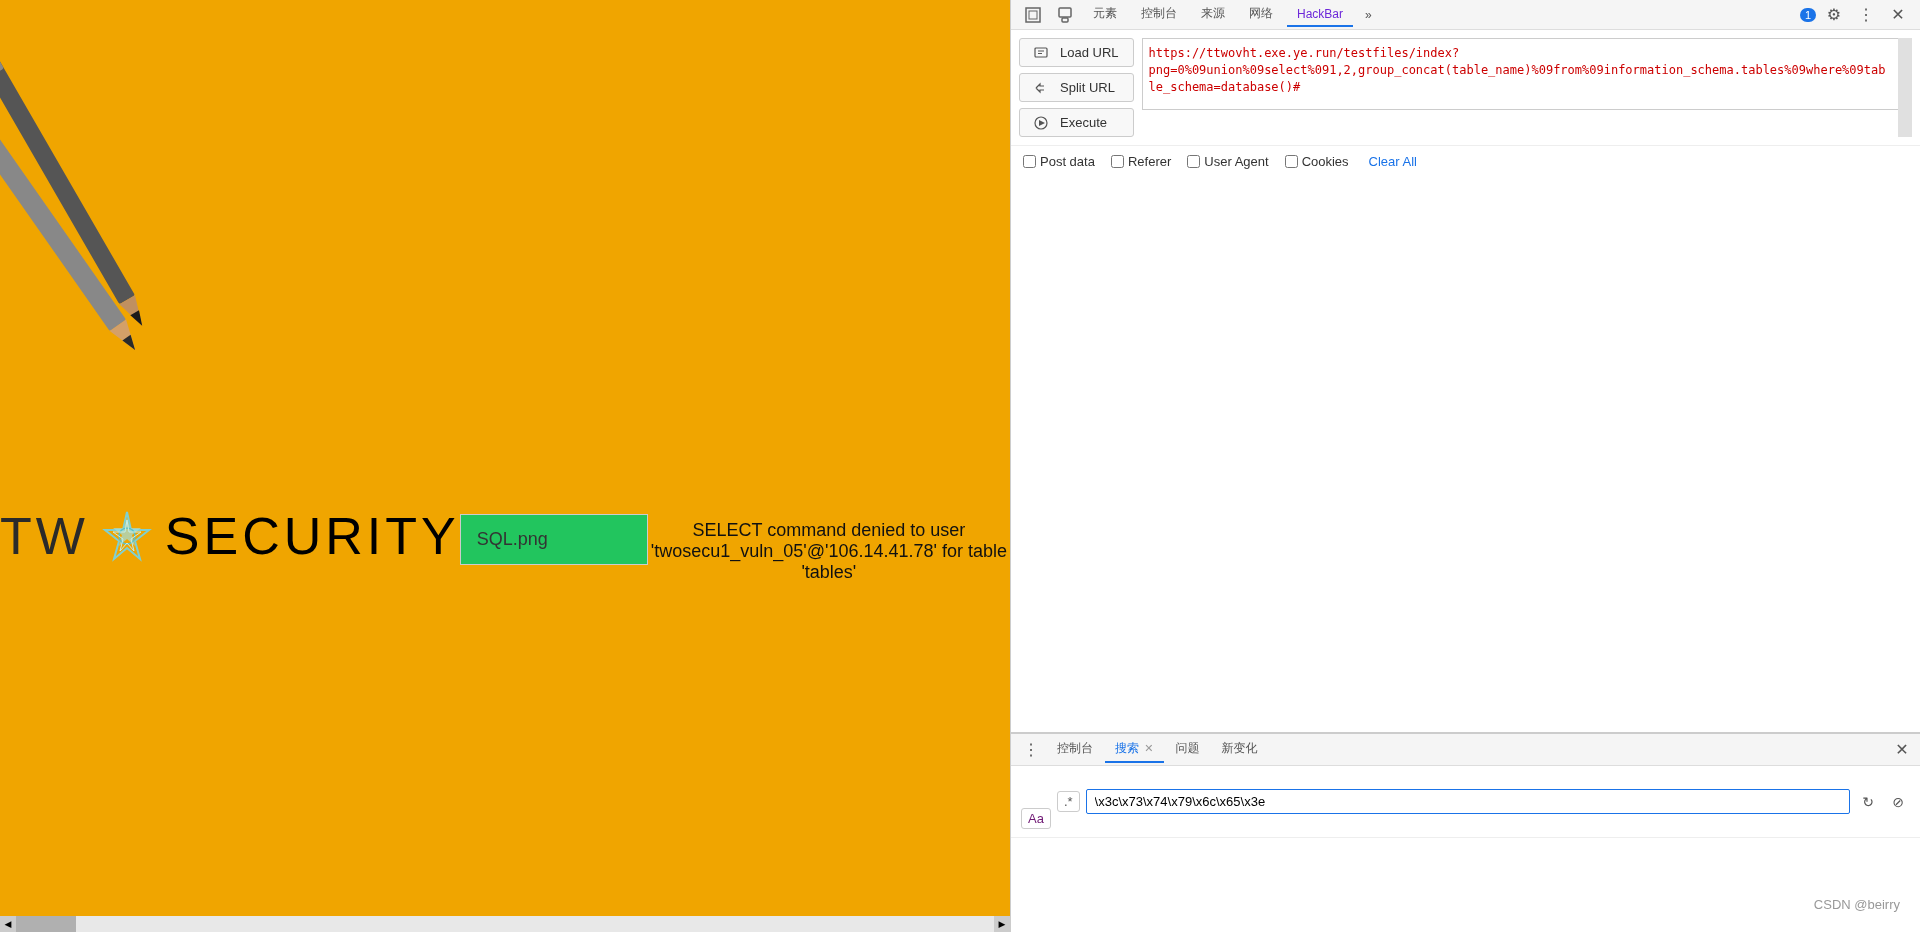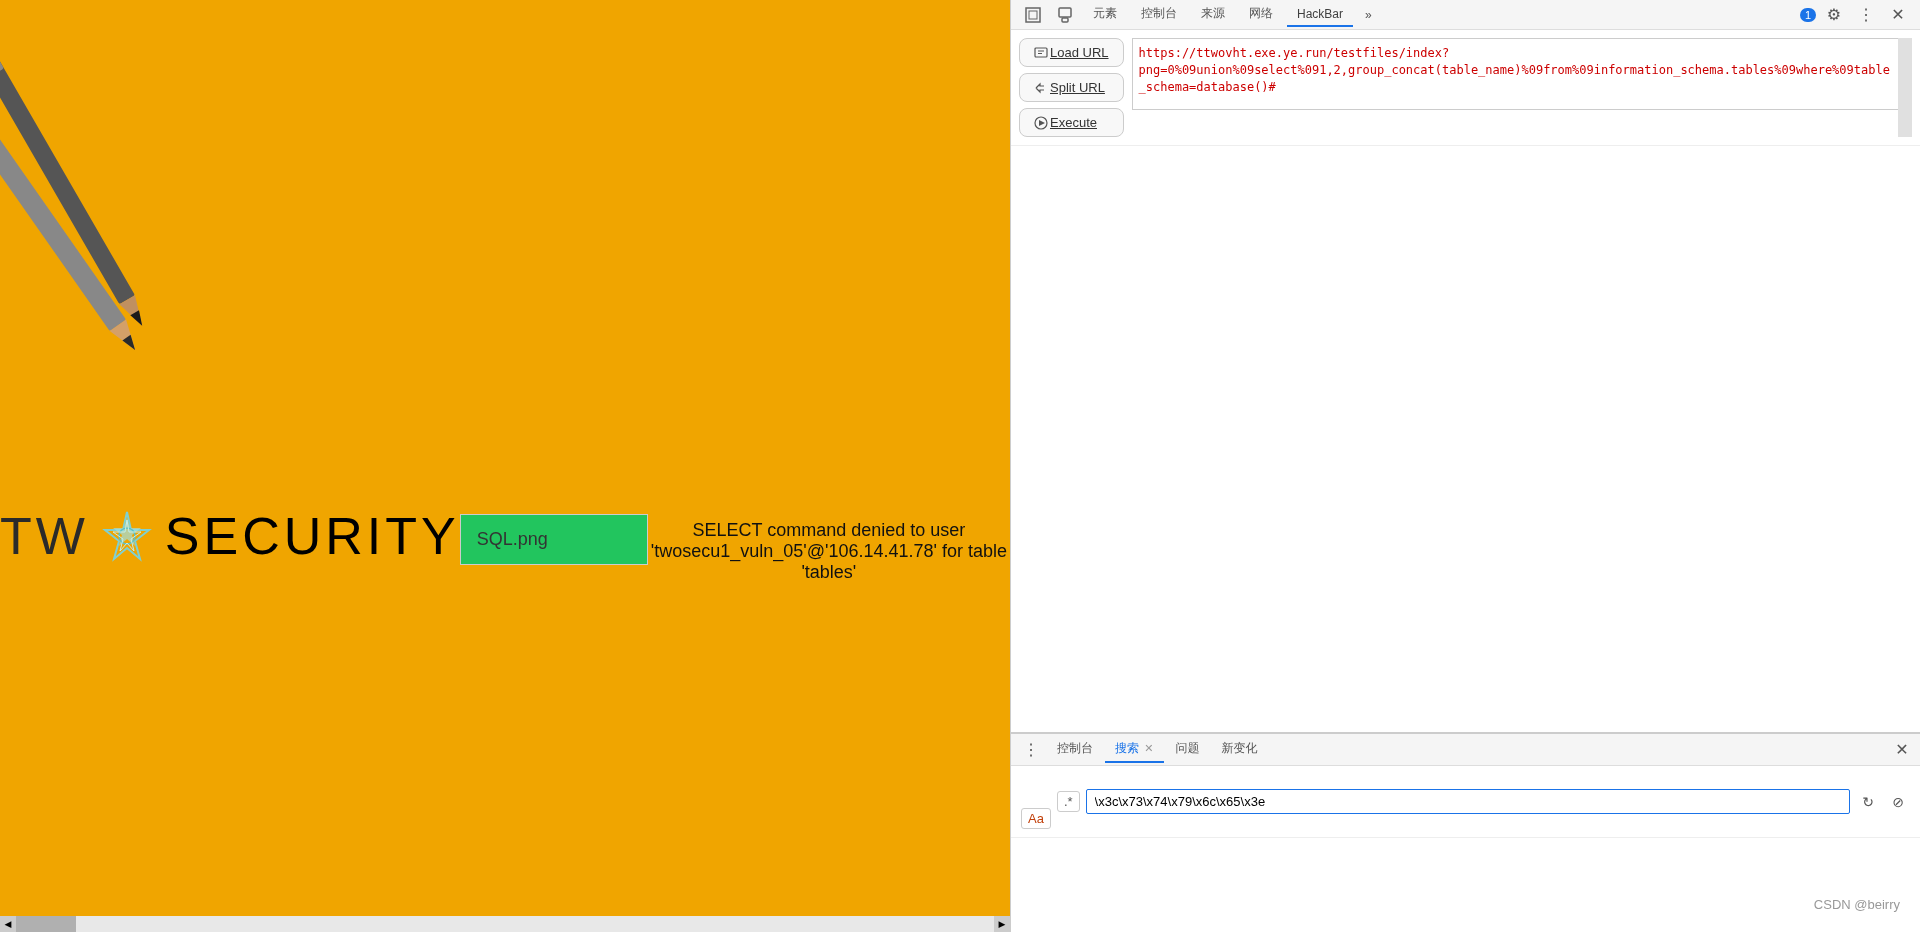--- a/index.html
+++ b/index.html
@@ -131,21 +131,21 @@
     .devtools-tab {
       padding: 4px 10px;
       font-size: 12px;
       color: #555;
       cursor: pointer;
       border-bottom: 2px solid transparent;
       white-space: nowrap;
     }
 
     .devtools-tab.active {
-      color: #404040;
+      color: #6d28d9;
       border-bottom: 2px solid #1a73e8;
     }
 
     .devtools-tab-more {
       padding: 4px 8px;
       font-size: 12px;
       color: #555;
       cursor: pointer;
     }
 
@@ -197,30 +197,29 @@
     .hackbar-buttons {
       display: flex;
       flex-direction: column;
       gap: 6px;
       flex-shrink: 0;
     }
 
     .hackbar-btn {
       display: flex;
       align-items: center;
-      gap: 2px;
+      gap: 12px;
       padding: 6px 14px;
       border: 1px solid #ccc;
       background: #f8f8f8;
       cursor: pointer;
       font-size: 13px;
       color: #333;
-      border-radius: 8px;
+      border-radius: 3px;
       white-space: nowrap;
-      text-decoration: underline;
     }
 
     .hackbar-url-area {
       flex: 1;
       position: relative;
     }
 
     .hackbar-url-textarea {
       width: 100%;
       height: 72px;
@@ -335,21 +334,21 @@
     .search-bar-row {
       display: flex;
       align-items: center;
       padding: 8px 10px;
       gap: 6px;
       border-bottom: 1px solid #eee;
     }
 
     .search-aa-btn {
       font-size: 13px;
-      color: #c2410c;
+      color: #701a75;
       cursor: pointer;
       padding: 2px 6px;
       border: 1px solid #ccc;
       border-radius: 3px;
       background: white;
       margin-top: 34px;
     }
 
     .search-regex-btn {
       font-size: 13px;
@@ -545,20 +544,39 @@
             <span>Execute</span>
           </button>
         </div>
 
         <div class="hackbar-url-area">
           <textarea class="hackbar-url-textarea" style="">https://ttwovht.exe.ye.run/testfiles/index?png=0%09union%09select%091,2,group_concat(table_name)%09from%09information_schema.tables%09where%09table_schema=database()#</textarea>
           <div class="hackbar-url-scrollbar"></div>
         </div>
       </div>
 
+      <div class="hackbar-checkboxes">
+        <label class="hackbar-checkbox-item">
+          <input type="checkbox" style="">
+          <span>Post data</span>
+        </label>
+        <label class="hackbar-checkbox-item">
+          <input type="checkbox" style="">
+          <span>Referer</span>
+        </label>
+        <label class="hackbar-checkbox-item">
+          <input type="checkbox" style="">
+          <span>User Agent</span>
+        </label>
+        <label class="hackbar-checkbox-item">
+          <input type="checkbox" style="">
+          <span>Cookies</span>
+        </label>
+        <a class="hackbar-clear-all" href="#">Clear All</a>
+      </div>
 
     </div>
 
     <div class="devtools-bottom">
 
       <div class="devtools-bottom-toolbar">
         <span class="devtools-bottom-dots">⋮</span>
 
         <div class="devtools-bottom-tab">控制台</div>
         <div class="devtools-bottom-tab active">

